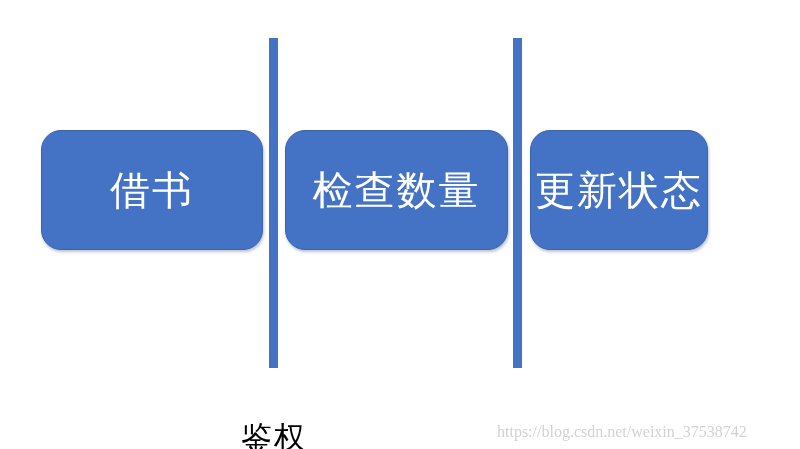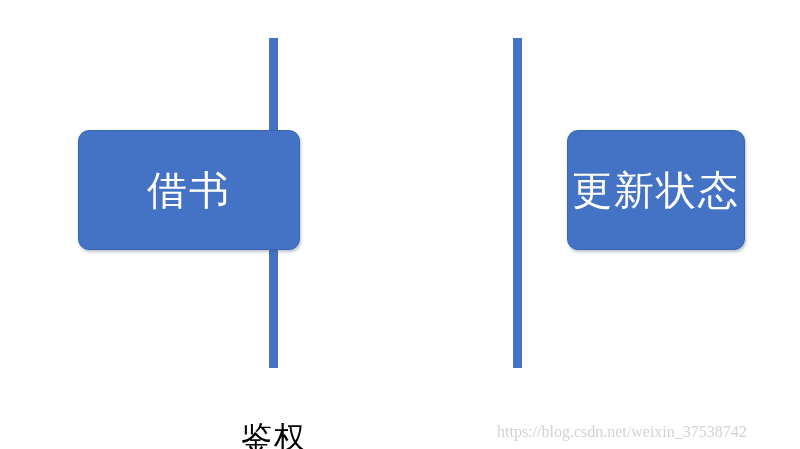--- a/index.html
+++ b/index.html
@@ -19,26 +19,25 @@
   }
 
   
   .process-box {
     position: absolute;
     top: 130px;
     height: 120px;
     box-sizing: border-box;
     background: #4472C4;
     border: 1px solid #3C64AC;
-    border-radius: 11px;
+    border-radius: 20px;
     display: flex;
     align-items: center;
     justify-content: center;
     box-shadow: 1px 2px 3px rgba(60, 80, 120, 0.35);
-    margin-left: 37px;
   }
   .process-box .box-label {
     color: #FFFFFF;
     font-family: "DejaVu Serif", "Liberation Serif", serif;
     font-size: 40px;
     line-height: 1;
     letter-spacing: 2px;
     white-space: nowrap;
     user-select: none;
   }
@@ -92,20 +91,23 @@
 
 <div id="canvas">
 
   <div class="divider-bar" id="bar-auth"></div>
   <div class="divider-bar" id="bar-txn"></div>
 
   <div class="process-box" id="box-borrow">
     <span class="box-label">借书</span>
   </div>
 
+  <div class="process-box" id="box-check">
+    <span class="box-label">检查数量</span>
+  </div>
 
   <div class="process-box" id="box-update">
     <span class="box-label">更新状态</span>
   </div>
 
   <div class="bar-caption" id="caption-auth">鉴权</div>
 
 
   <div id="watermark">https://blog.csdn.net/weixin_37538742</div>
 

